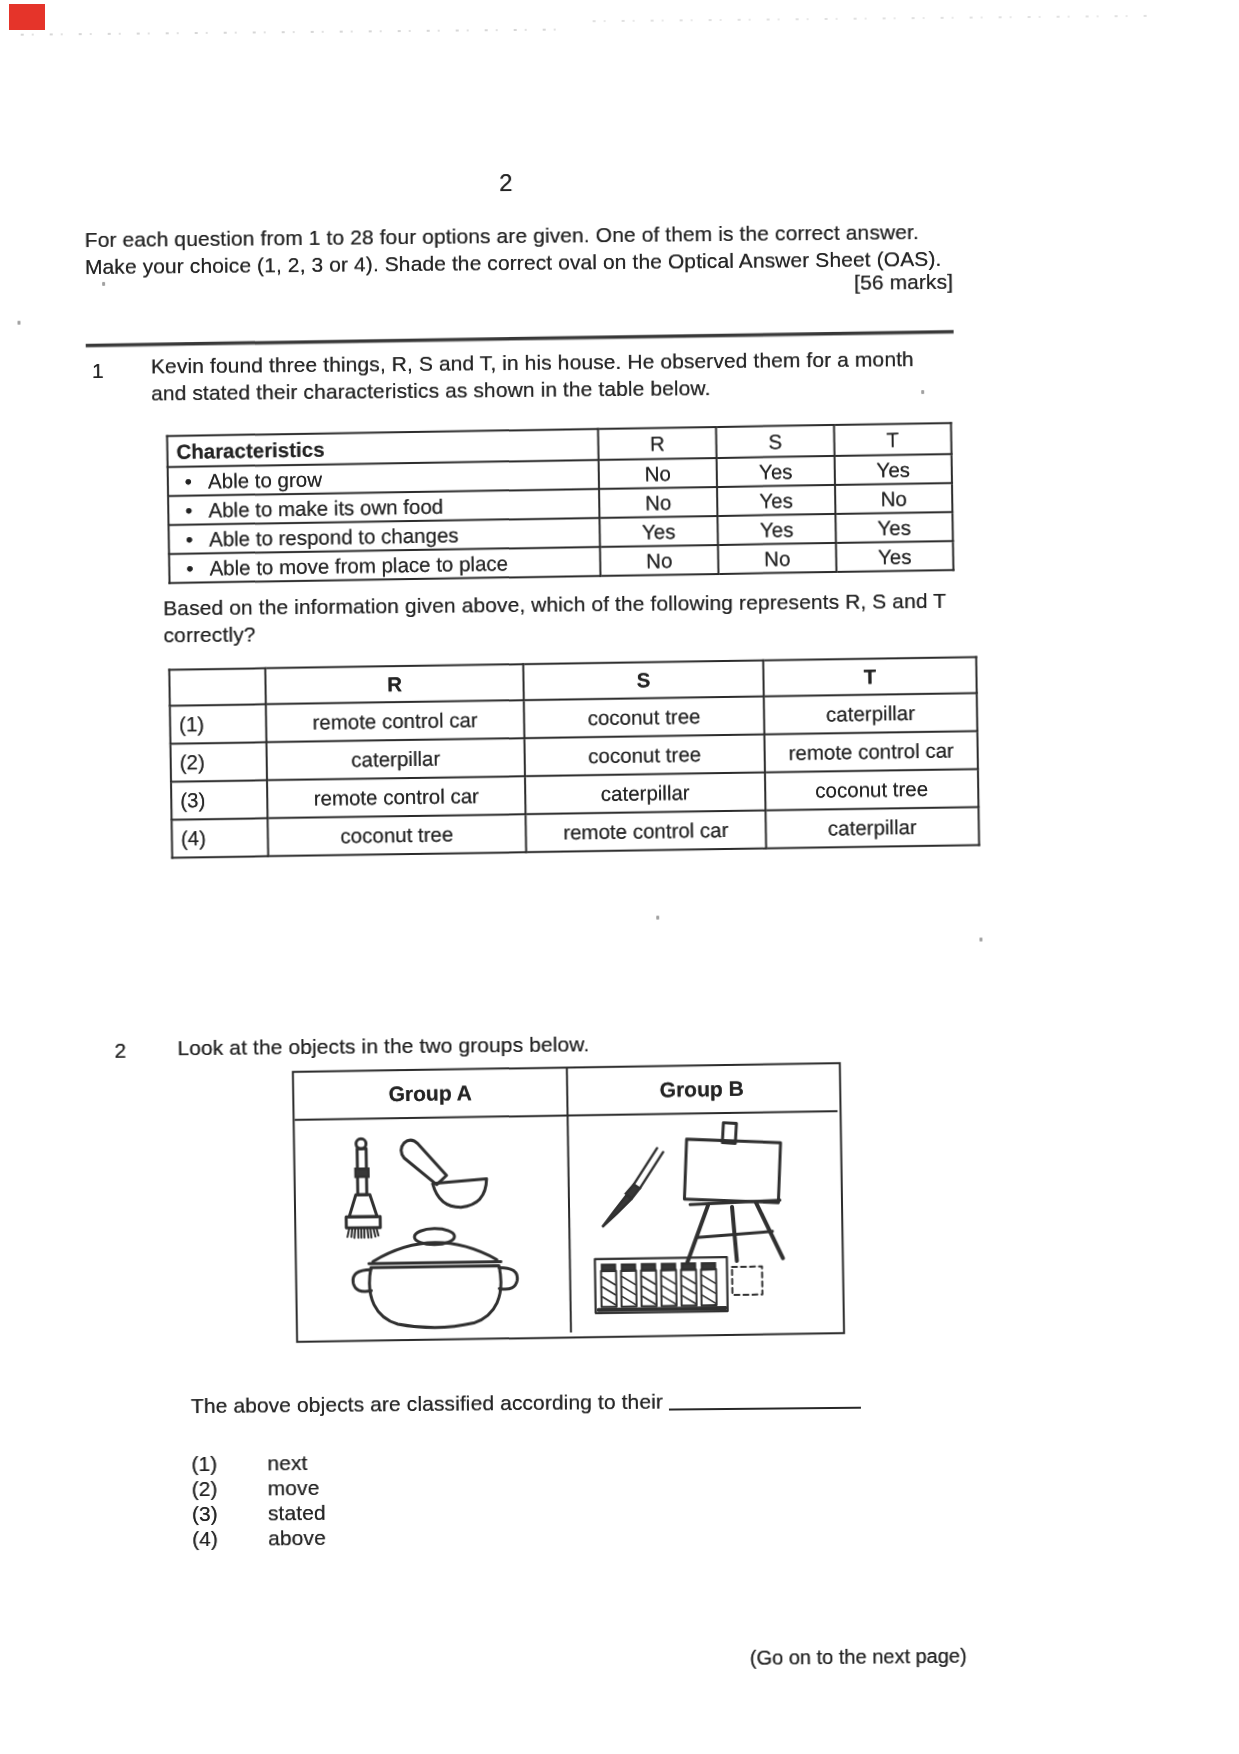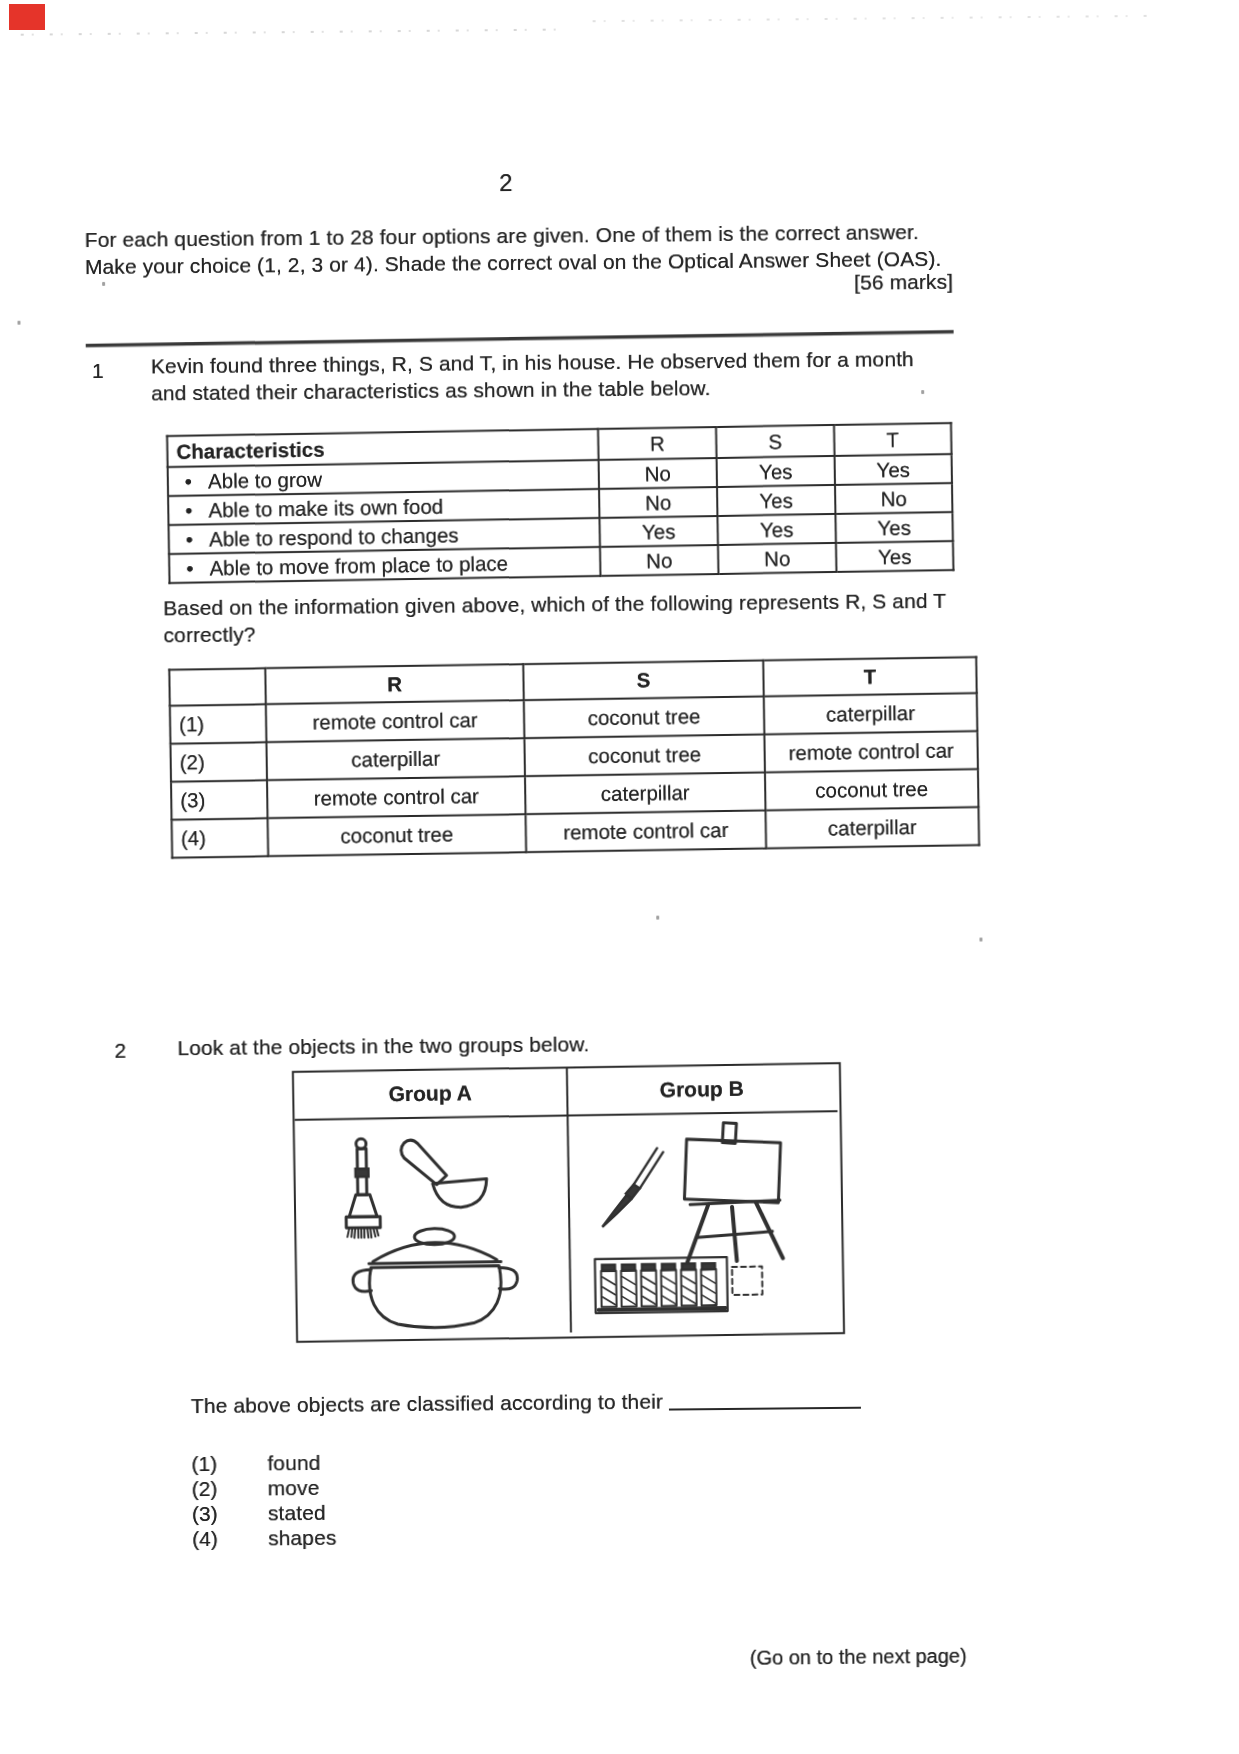--- a/index.html
+++ b/index.html
@@ -217,33 +217,33 @@
       </div>
     </div>
 
     <div class="abs ink sz" style="left:185px;top:1388px;width:900px;">
       <span>The above objects are classified according to their</span>
       <span class="blankline"></span>
     </div>
 
     <div class="abs ink sz" style="left:185px;top:1446px;">
       <span class="opt-num">(1)</span>
-      <span>found</span>
+      <span>next</span>
     </div>
     <div class="abs ink sz" style="left:185px;top:1471px;">
       <span class="opt-num">(2)</span>
       <span>move</span>
     </div>
     <div class="abs ink sz" style="left:185px;top:1496px;">
       <span class="opt-num">(3)</span>
       <span>stated</span>
     </div>
     <div class="abs ink sz" style="left:185px;top:1521px;">
       <span class="opt-num">(4)</span>
-      <span>shapes</span>
+      <span>above</span>
     </div>
 
     <div class="abs ink" style="left:700px;top:1648px;width:300px;text-align:center;font-size:20px;">(Go on to the next page)</div>
 
   </div>
 
   <div class="abs watermark" style="left:50px;top:1764px;">www.Band1.org</div>
 
 </div>
 

